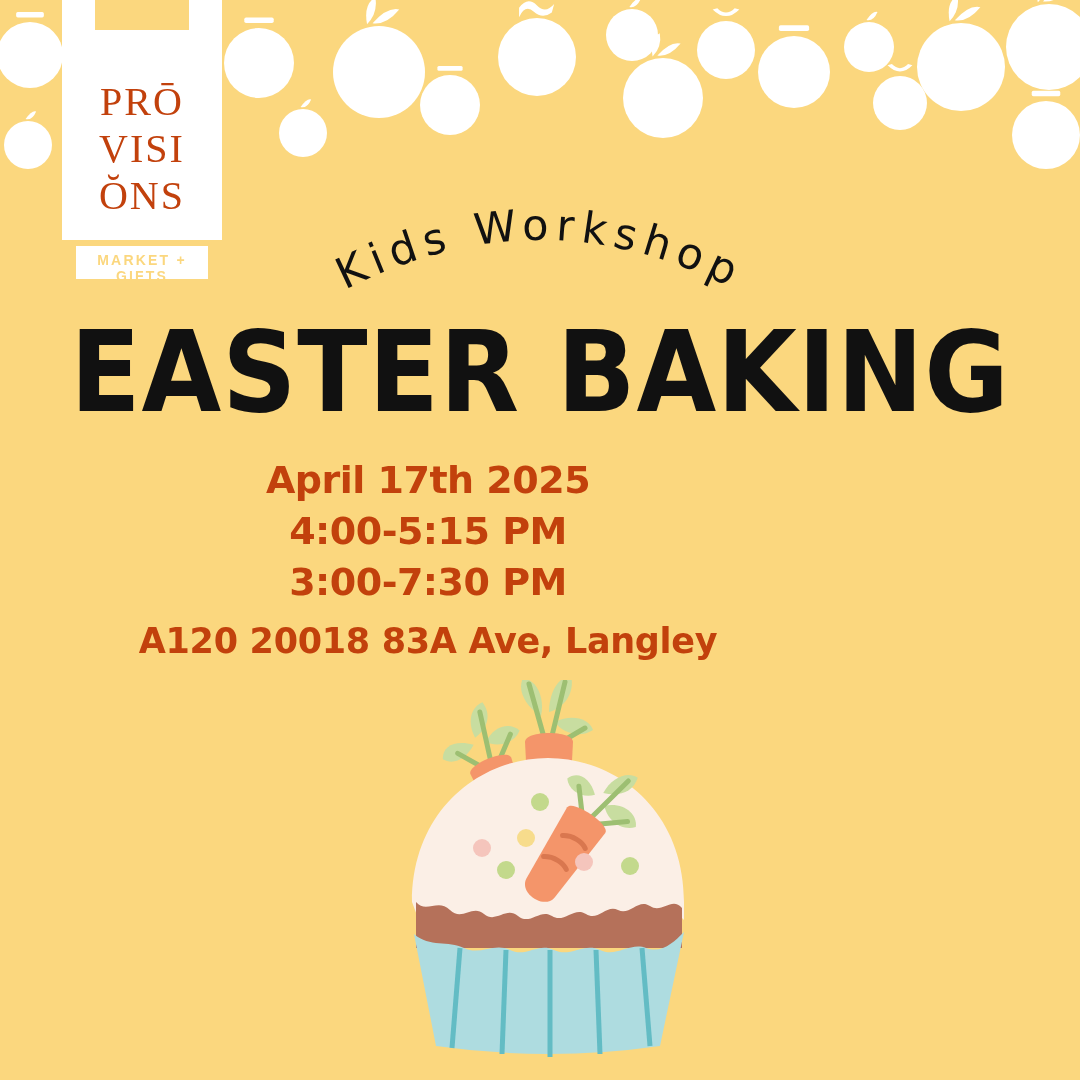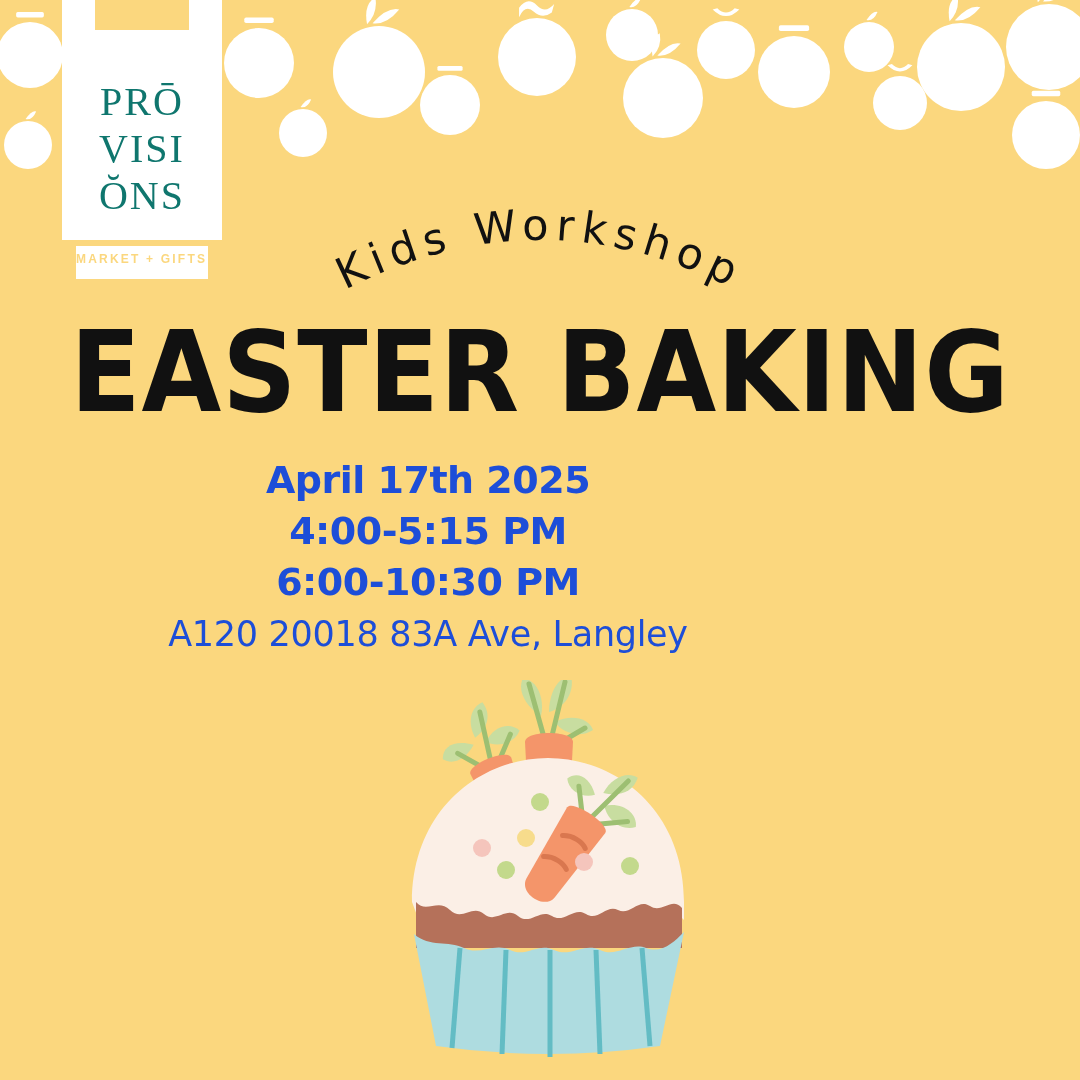--- a/index.html
+++ b/index.html
@@ -36,35 +36,36 @@
     width: 160px;
     height: 283px;
   }
   #logo svg { display:block; }
   .logo-text {
     position: absolute;
     left: 0;
     width: 160px;
     text-align: center;
     font-family: "Liberation Serif", serif;
-    color: #0f766e;
+    color: #c2410c;
     letter-spacing: 2px;
     line-height: 1;
   }
   #logo-pro  { top: 82px;  font-size: 40px; }
   #logo-visi { top: 129px; font-size: 40px; }
   #logo-ons  { top: 176px; font-size: 40px; }
   #logo-tag {
     position: absolute;
     left: 14px;
     top: 252px;
     width: 132px;
+    text-align: center;
     font-family: "Liberation Sans", sans-serif;
     font-weight: bold;
-    font-size: 12px;
+    font-size: 14px;
     letter-spacing: 2.2px;
     color: #FBD77E;
   }
 
   
   #kids-arc {
     position: absolute;
     left: 290px;
     top: 185px;
     width: 500px;
@@ -93,35 +94,35 @@
     letter-spacing: 1px;
   }
 
   
   #details {
     position: absolute;
     left: 0;
     top: 455px;
     width: 856px;
     text-align: center;
-    color: #1d4ed8;
+    color: #c2410c;
   }
   .detail-bold {
     font-family: "DejaVu Sans", sans-serif;
     font-weight: bold;
     font-size: 38px;
     line-height: 51px;
     letter-spacing: -0.5px;
   }
   .detail-light {
     font-family: "DejaVu Sans", sans-serif;
-    font-weight: normal;
+    font-weight: bold;
     font-size: 35px;
     line-height: 50px;
-    margin-top: 1px;
+    margin-top: 8px;
     letter-spacing: -0.3px;
   }
 
   
   #cupcake {
     position: absolute;
     left: 388px;
     top: 680px;
     width: 320px;
     height: 380px;
@@ -302,21 +303,21 @@
     <text text-anchor="middle">
       <textPath href="#arcpath" startOffset="50%" id="arc-textpath">Kids Workshop</textPath>
     </text>
   </svg>
 
   <div id="main-title">EASTER BAKING</div>
 
   <div id="details">
     <div class="detail-bold">April 17th 2025</div>
     <div class="detail-bold">4:00-5:15 PM</div>
-    <div class="detail-bold">6:00-10:30 PM</div>
+    <div class="detail-bold">3:00-7:30 PM</div>
     <div class="detail-light">A120 20018 83A Ave, Langley</div>
   </div>
 
   <svg id="cupcake" viewBox="0 0 320 380">
 
     <g transform="translate(60,60) rotate(-22)">
       <g>
         <path d="M22,14 C6,2 -8,4 -12,16 C-4,26 10,24 22,14 Z" fill="#C8DDA0"></path>
         <path d="M26,8 C24,-10 34,-22 46,-22 C50,-8 42,4 26,8 Z" fill="#C8DDA0"></path>
         <path d="M34,16 C48,4 64,6 70,18 C60,28 44,26 34,16 Z" fill="#C8DDA0"></path>

